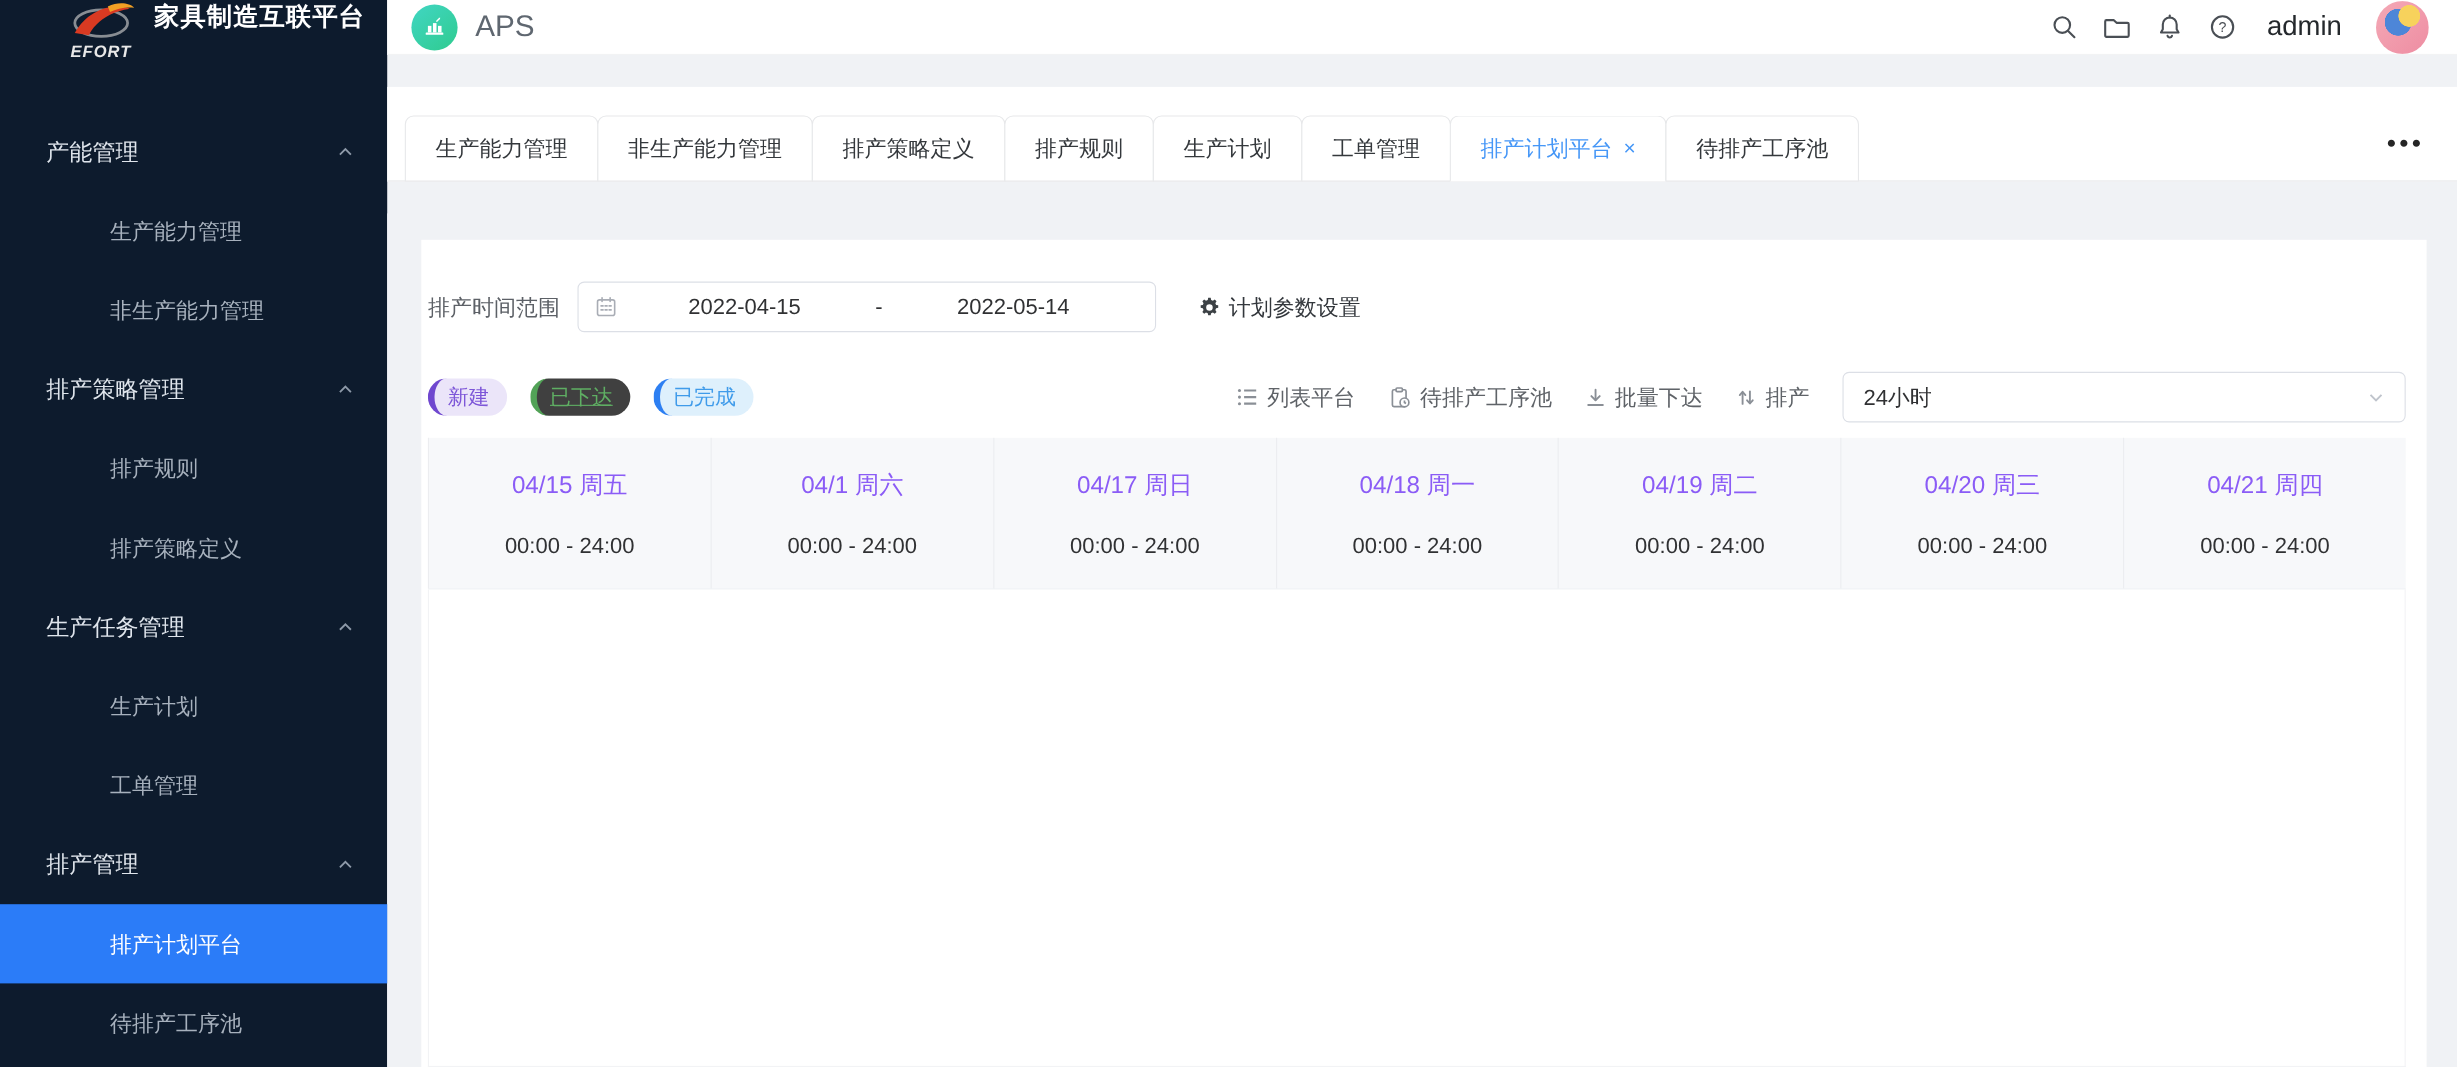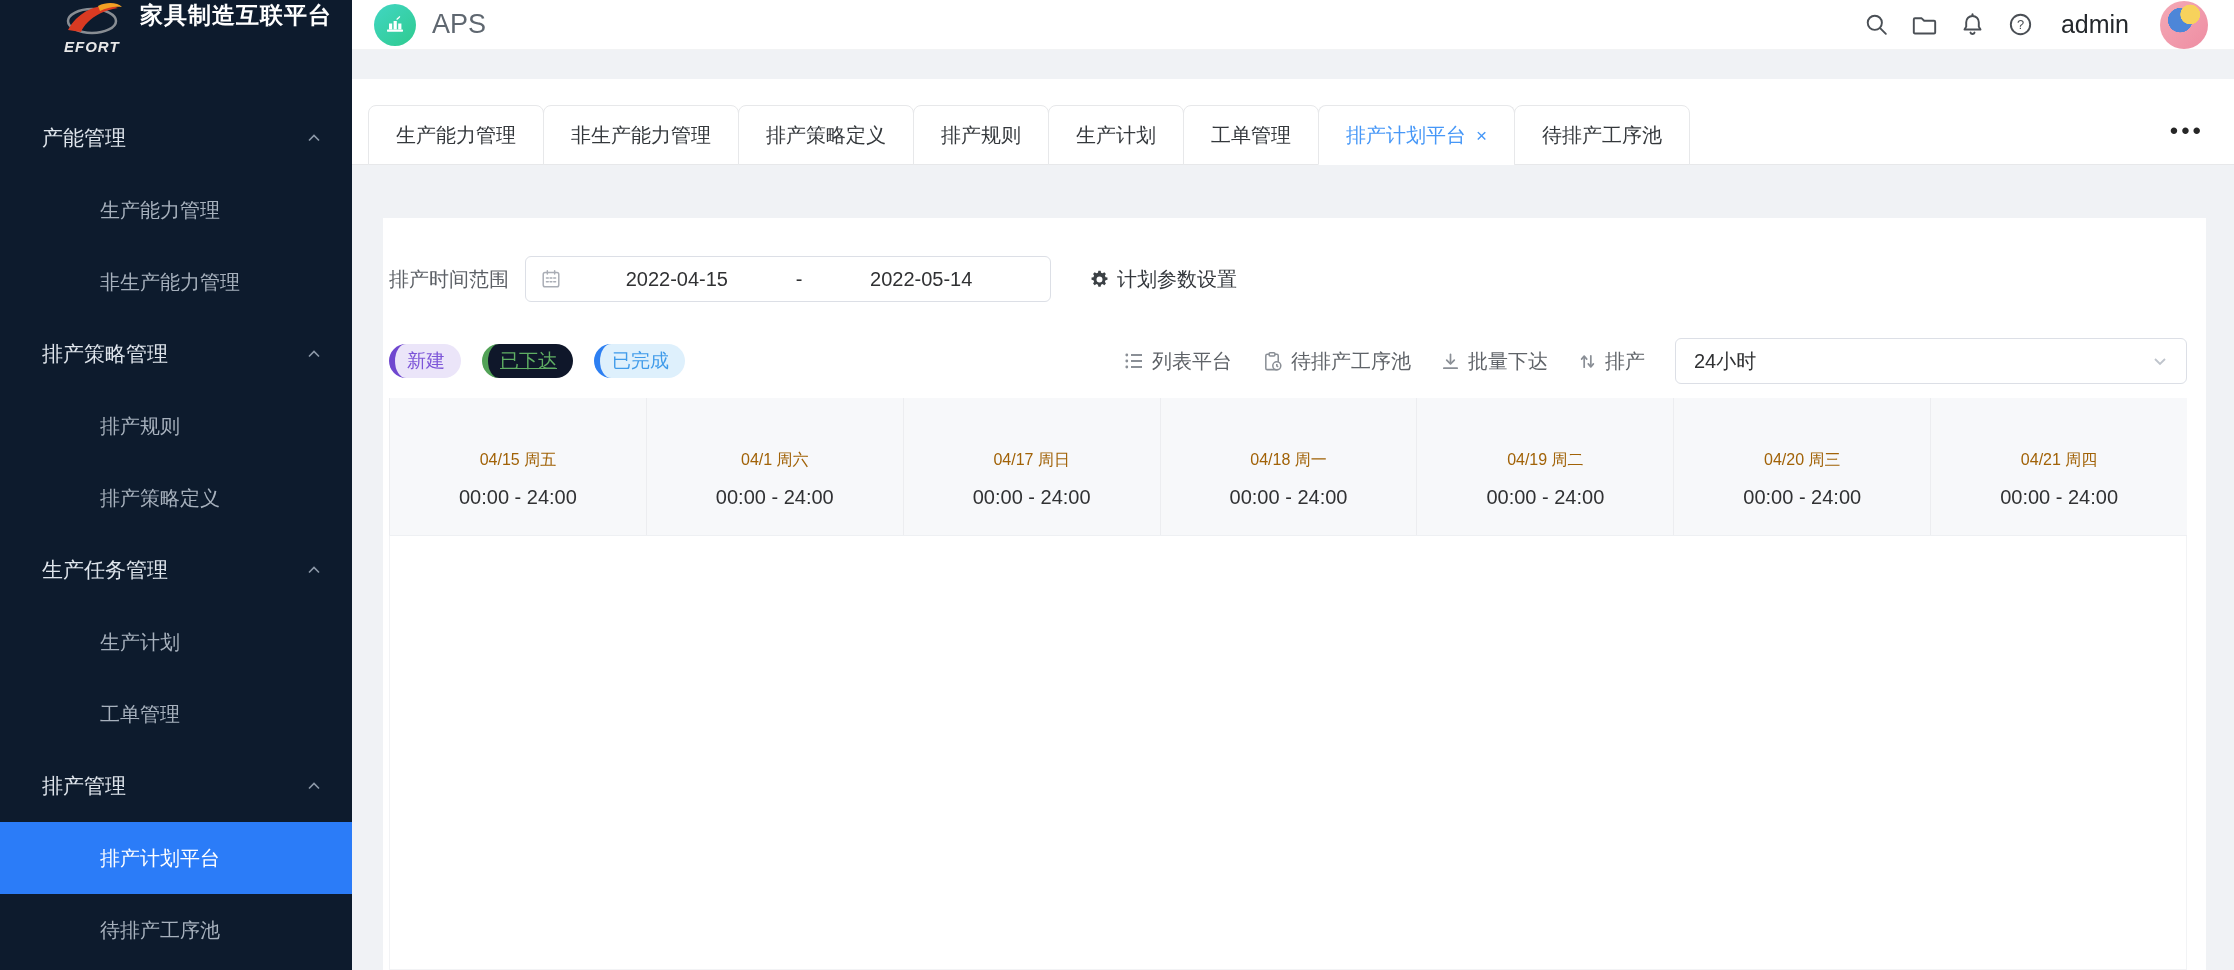--- a/index.html
+++ b/index.html
@@ -52,35 +52,35 @@
                 display:flex; align-items:center; padding:0 14px; cursor:pointer; }
   .date-val { flex:1; text-align:center; font-size:20px; color:#303133; }
   .date-sep { font-size:20px; color:#303133; padding:0 4px; }
   .param-btn { margin-left:38px; display:flex; align-items:center; gap:7px; font-size:20px; color:#33373c; cursor:pointer; }
 
   
   .mid-row { display:flex; align-items:center; margin-top:36px; }
   .legend { display:flex; align-items:flex-start; gap:21px; }
   .pill { height:34px; border-radius:17px; display:flex; align-items:center; padding:0 16px 0 12px; font-size:19px; border-left:6px solid; }
   .pill-new  { background:#ebe5f9; color:#7d56d8; border-left-color:#6f47cf; }
-  .pill-sent { background:#0f172a; color:#5fae63; border-left-color:#52a257;text-decoration:underline; }
+  .pill-sent { background:#404040; color:#5fae63; border-left-color:#52a257;text-decoration:underline; }
   .pill-done { background:#def0fc; color:#3f9bea; border-left-color:#2d7ff2; }
 
   .toolbar { margin-left:auto; display:flex; align-items:center; }
   .tb-act { display:flex; align-items:center; gap:8px; font-size:20px; color:#5f6368; cursor:pointer; margin-right:30px; }
   .select { width:512px; height:46px; border:1px solid #dcdfe6; border-radius:6px; display:flex; align-items:center;
             padding:0 16px 0 18px; font-size:20px; color:#303133; cursor:pointer; }
   .select svg { margin-left:auto; }
 
   
   .table { margin-top:14px; display:flex; flex-direction:column; flex:1; min-height:0; }
   .thead { display:flex; height:138px; background:#f7f8fa; border-bottom:1px solid #eef0f3; }
   .th-res { width:227px; display:flex; align-items:center; justify-content:center; font-size:21px; color:#303133; }
   .th-col { flex:1; border-left:1px solid #ecedf0; display:flex; flex-direction:column; align-items:center; justify-content:space-between; padding:28px 0 26px; }
-  .th-date { font-size:16px; color:#a16207;margin-top:24px; }
+  .th-date { font-size:22px; color:#8b5cf6; }
   .th-time { font-size:20px; color:#303133; }
   .tbody { flex:1; background:#fff; border:1px solid #f2f3f5; border-top:none; }
 
   svg { display:block; }
 </style>
 </head>
 <body>
 
 <aside class="sidebar">
   <div class="logo-row">

